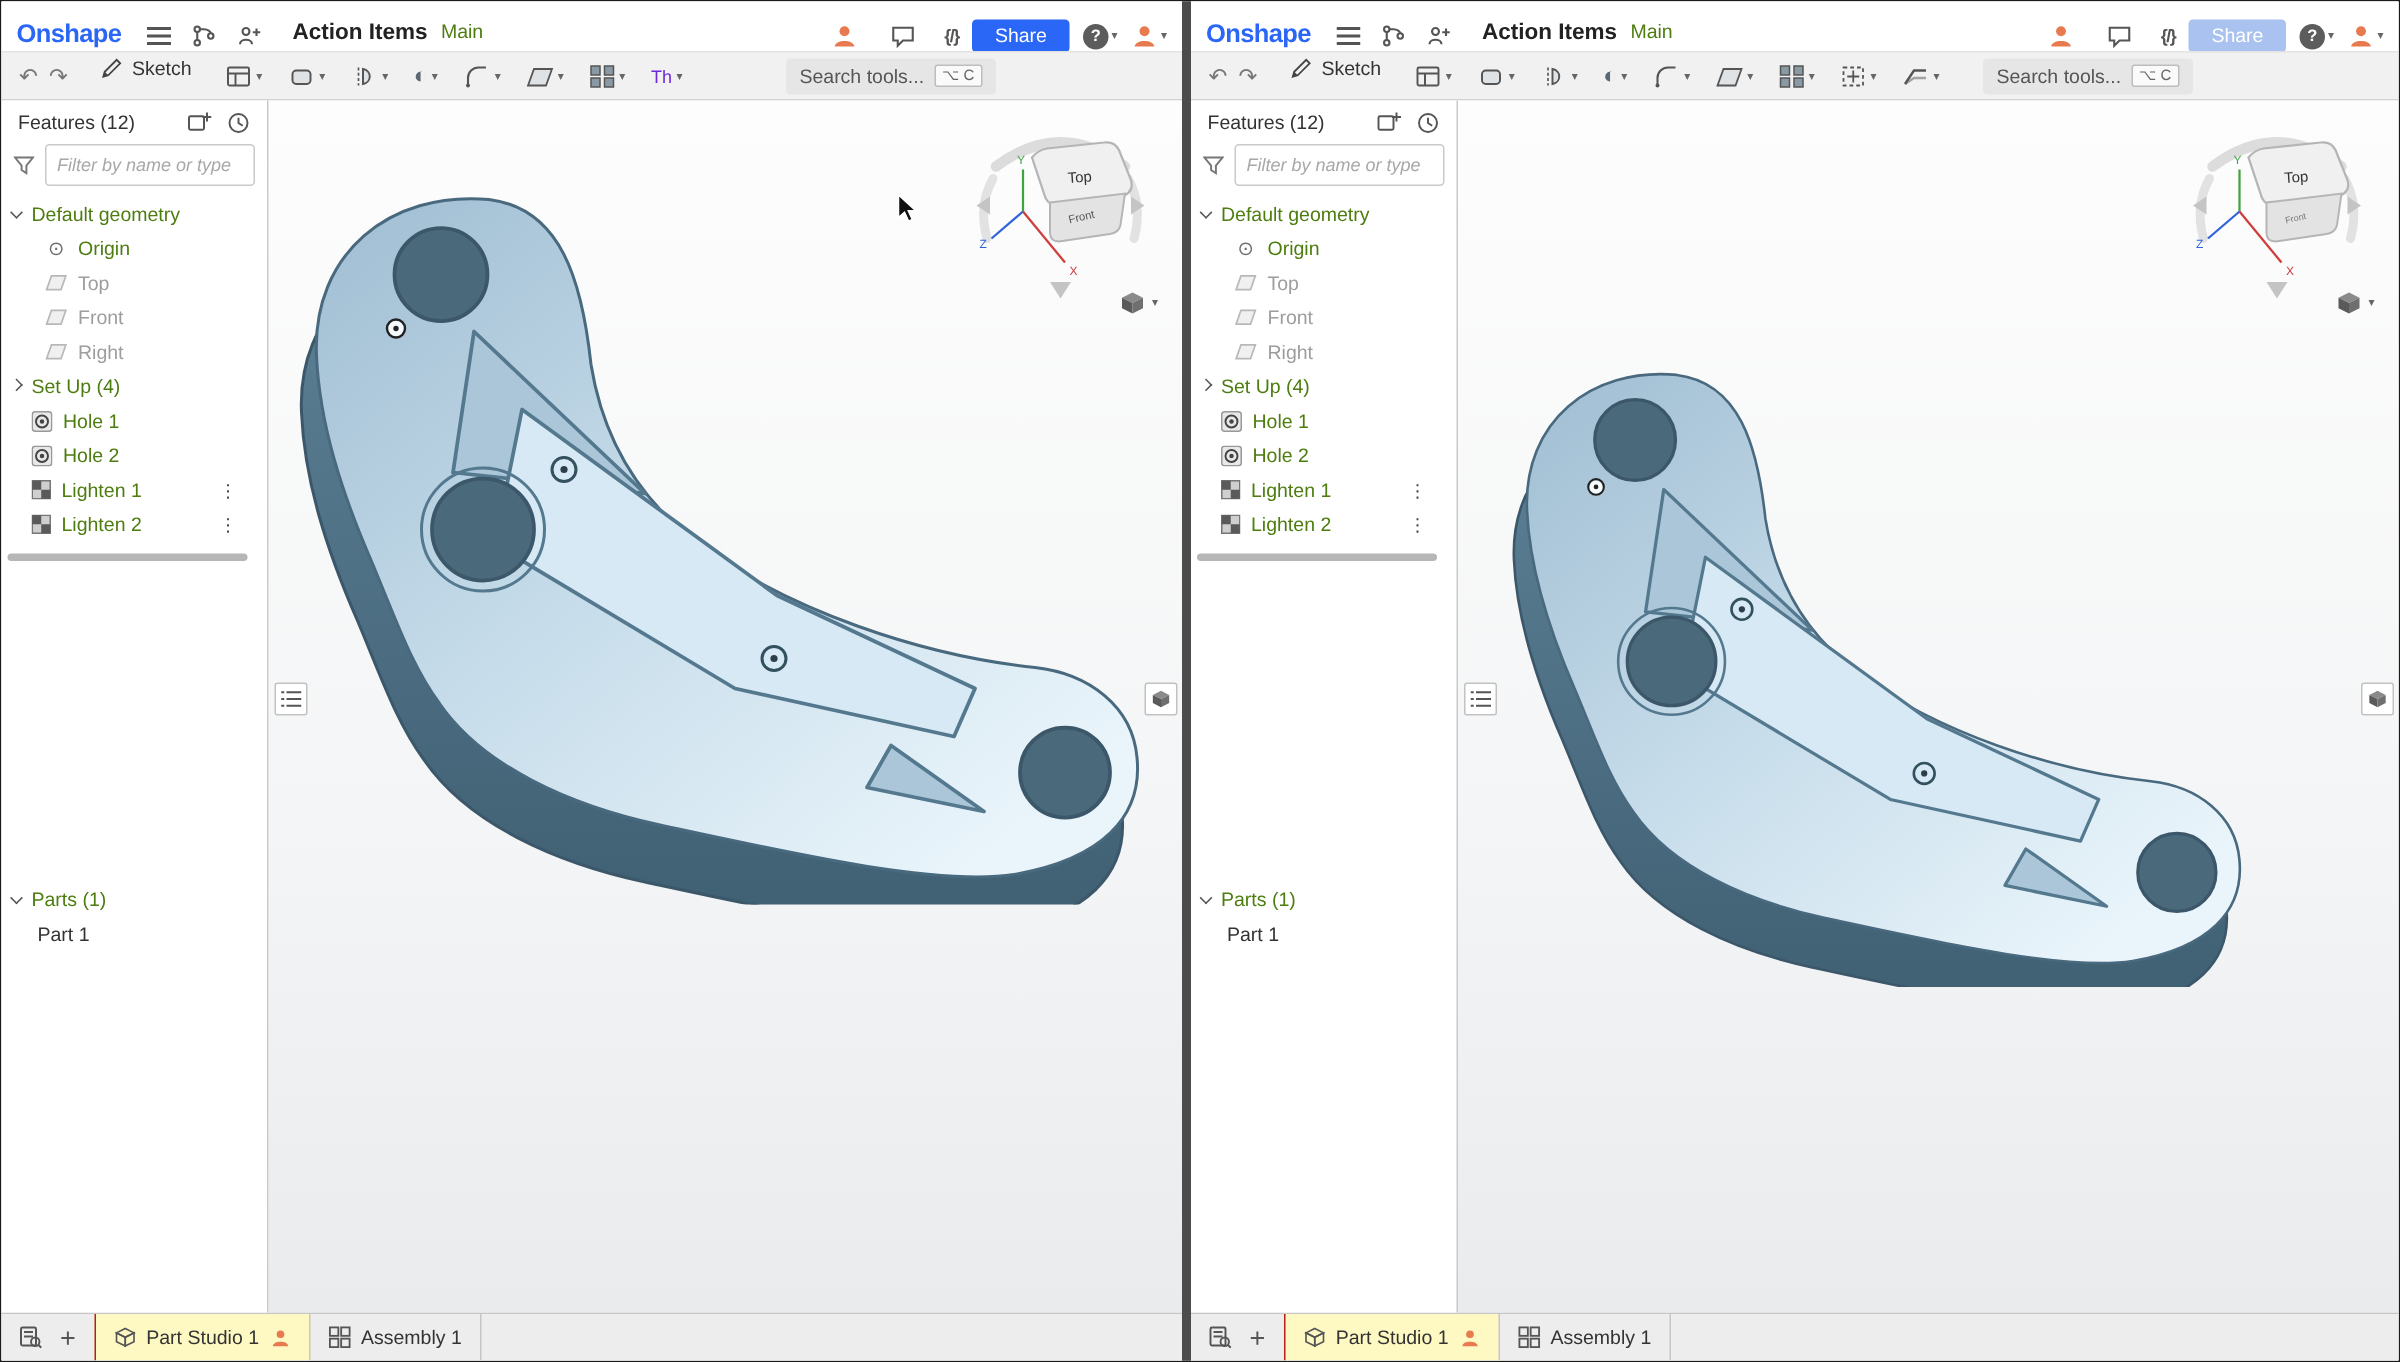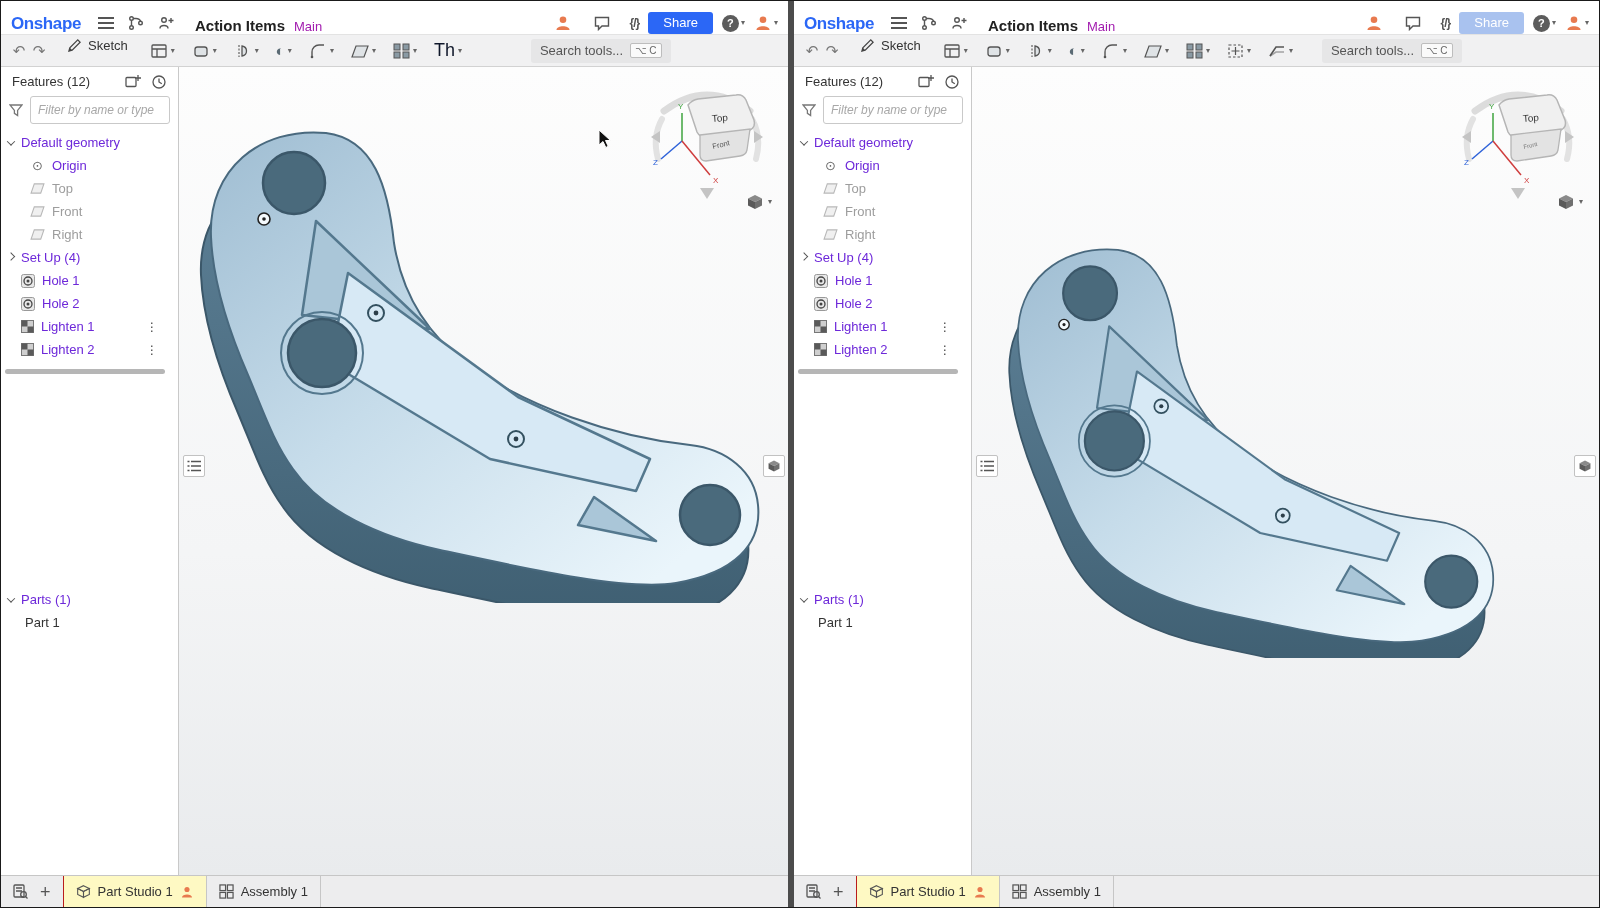--- a/index.html
+++ b/index.html
@@ -5,59 +5,59 @@
   *{box-sizing:border-box;margin:0;padding:0}
   html,body{width:1600px;height:908px;overflow:hidden}
   body{font-family:"Liberation Sans","DejaVu Sans",sans-serif;background:#9a9a9a;-webkit-user-select:none;user-select:none}
   .screen{width:1600px;height:908px;display:flex;background:#fff;border:1px solid #1a1a1a;position:relative}
   .divider{width:6px;background:#4c4c4c;flex:0 0 6px}
   .pane{height:100%;display:flex;flex-direction:column;position:relative;background:#fff;min-width:0}
   .pane.left{flex:0 0 787px;width:787px}
   .pane.right{flex:1}
 
   
-  .app-header{height:33px;flex:0 0 33px;display:flex;align-items:flex-end;padding:0 10px;background:#fff;white-space:nowrap;overflow:hidden}
+  .app-header{height:33px;flex:0 0 33px;display:flex;align-items:flex-start;padding:12px 10px;background:#fff;white-space:nowrap;overflow:hidden}
   .logo{color:#2b67f6;font-weight:800;font-size:17px;letter-spacing:-0.4px;margin-right:14px;cursor:pointer}
   .hd-icon{display:inline-flex;align-items:center;justify-content:center;width:22px;height:22px;margin-right:8px;color:#555;cursor:pointer}
   .doc-title{font-size:15px;font-weight:700;color:#222;margin-left:10px}
-  .doc-sub{font-size:13px;color:#a21caf;margin-left:9px}
+  .doc-sub{font-size:13px;color:#4d7c0f;margin-left:9px}
   .header-right{margin-left:auto;display:flex;align-items:center;gap:9px}
   .code-glyph{font-size:12px;color:#555;font-weight:700;letter-spacing:-1px;cursor:pointer}
   .share-btn{background:#2b67f6;color:#fff;font-size:13px;line-height:22px;height:22px;padding:0 15px;border-radius:3px;border:none;cursor:pointer}
   .share-btn.disabled{background:#a9c2ef;cursor:default}
   .help-wrap{display:flex;align-items:center;gap:2px;cursor:pointer}
   .help-btn{width:17px;height:17px;border-radius:50%;background:#5c5c5c;color:#fff;font-size:11px;display:flex;align-items:center;justify-content:center;font-weight:700}
   .caret{font-size:8px;color:#666;line-height:1}
   .avatar-wrap{display:flex;align-items:center;gap:2px;cursor:pointer}
 
   
   .toolbar{height:33px;flex:0 0 33px;background:#f1f1f2;border-top:1px solid #e3e3e3;border-bottom:1px solid #d2d2d2;display:flex;align-items:center;padding:0 8px;white-space:nowrap;overflow:hidden}
   .t-arrow{font-size:15px;color:#777;width:20px;text-align:center;cursor:pointer}
   .sketch-btn{display:flex;align-items:flex-start;gap:6px;font-size:13px;color:#333;padding:0 10px;margin:0 8px;height:26px;cursor:pointer}
   .tool-group{display:flex;align-items:center;gap:3px;padding:2px 4px;margin-right:9px;cursor:pointer;color:#555}
-  .tool-group .tg-txt{font-size:18px;color:#0f172a}
+  .tool-group .tg-txt{font-size:12px;color:#6d28d9}
   .bool-glyph{font-size:15px;color:#5a6a74;line-height:1}
   .search-tools{margin-left:56px;background:#e6e6e7;border-radius:3px;height:24px;display:flex;align-items:center;gap:7px;padding:0 9px;font-size:13px;color:#555;cursor:pointer}
   .pane.right .search-tools{margin-left:16px}
   .kbd{border:1px solid #bdbdbd;border-radius:2px;background:#fafafa;font-size:10px;line-height:13px;height:15px;padding:0 4px;color:#666}
 
   
   .main{flex:1;display:flex;min-height:0;position:relative}
   .features-panel{width:178px;flex:0 0 178px;background:#fff;border-right:1px solid #c9c9c9;display:flex;flex-direction:column;font-size:13px;color:#333;z-index:3}
   .fp-header{display:flex;align-items:center;padding:6px 11px 3px;height:26px}
   .fp-title{font-size:13px;color:#333}
   .fp-hicons{margin-left:auto;display:flex;align-items:center;gap:9px}
   .fp-hicons .hd-icon{margin:0;width:17px;height:17px}
   .fp-filter{display:flex;align-items:center;gap:7px;padding:3px 8px 7px}
   .fp-filter input{flex:1;min-width:0;height:22px;border:1px solid #c9c9c9;border-radius:3px;padding:13px 7px;font-size:12px;font-style:italic;color:#a16207;outline:none;font-family:inherit}
   .fp-filter input::placeholder{color:#a8a8a8;font-style:italic}
   .tree-row{height:23px;display:flex;align-items:center;gap:7px;padding-left:7px;cursor:pointer}
   .tree-row.child{padding-left:29px}
   .tree-row.feat{padding-left:20px}
-  .tree-row .lbl{font-size:13px;color:#6d28d9}
+  .tree-row .lbl{font-size:13px;color:#4d7c0f}
   .tree-row .lbl.muted{color:#9d9d9d}
   .chev{display:inline-block;width:6px;height:6px;border-right:1.6px solid #555;border-bottom:1.6px solid #555;transform:rotate(45deg) translate(-1px,-1px);flex:0 0 auto}
   .chev.rightc{transform:rotate(-45deg) translate(1px,-1px)}
   .ti{flex:0 0 auto;display:inline-flex;align-items:center;justify-content:center}
   .origin-glyph{font-size:13px;color:#6d6d6d;width:15px;text-align:center}
   .state-badge{margin-left:auto;margin-right:20px;font-size:12px;color:#444;cursor:pointer}
   .fp-hscroll{height:5px;background:#b6b6b6;border-radius:3px;margin:8px 10px 0 4px;width:160px;flex:0 0 5px;cursor:pointer}
   .fp-spacer{flex:0 0 214px}
   .fp-fill{flex:1}
   .fp-part-row{height:22px;display:flex;align-items:center;padding-left:24px;font-size:13px;color:#333;cursor:pointer}

